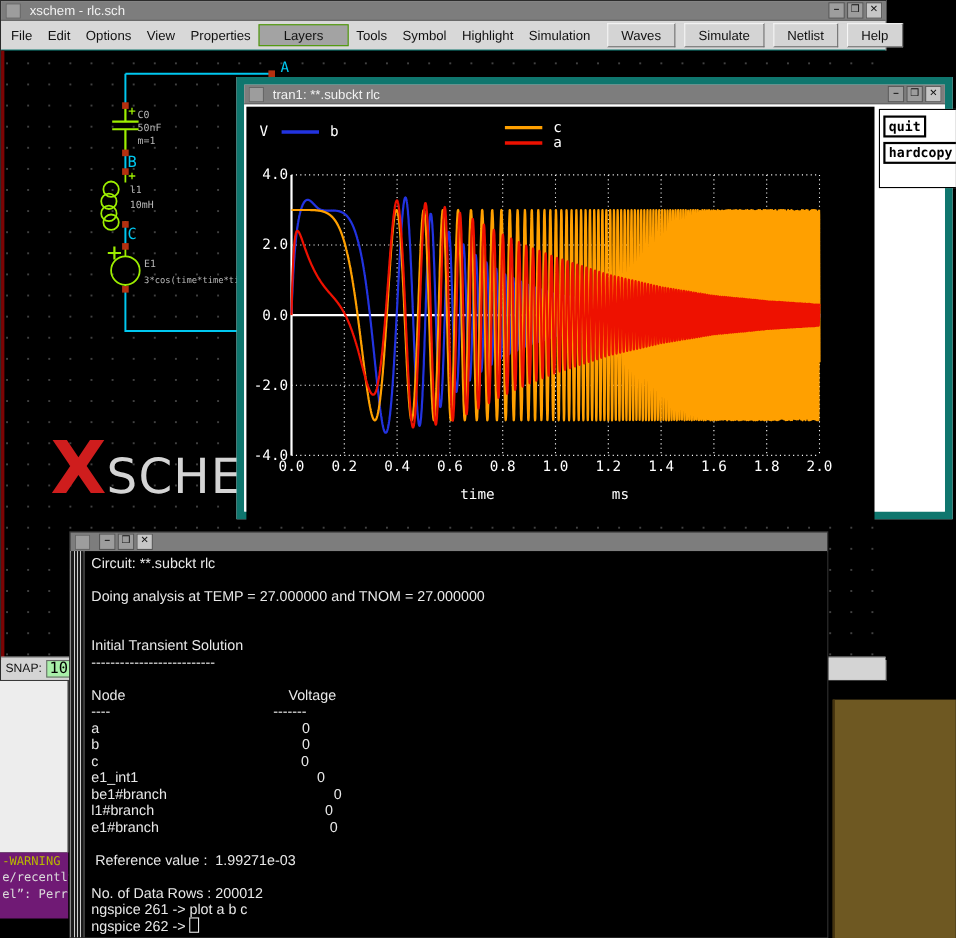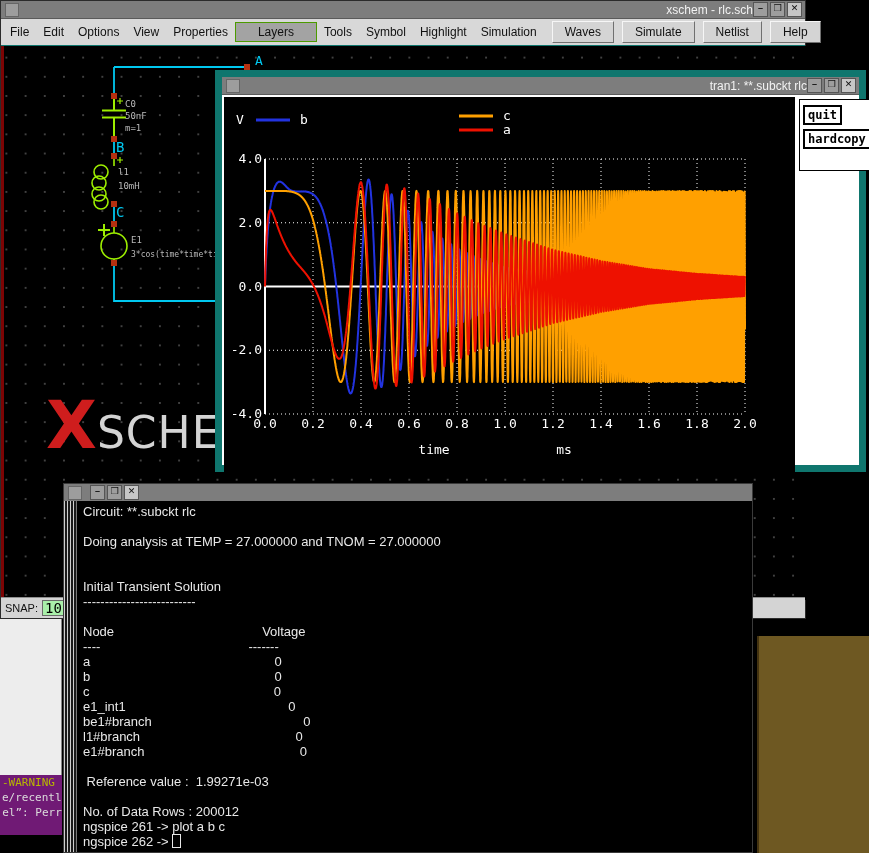--- a/index.html
+++ b/index.html
@@ -2,21 +2,21 @@
 <html><head>
 <meta charset="utf-8">
 <style>
   html,body{margin:0;padding:0;}
   body{width:869px;height:853px;position:relative;overflow:hidden;background:#000;
        font-family:"Liberation Sans","DejaVu Sans",sans-serif;}
   .win{position:absolute;box-sizing:border-box;}
   .titlebar{height:18px;background:#7d7d7d;display:flex;align-items:center;box-sizing:border-box;
             border-bottom:1px solid #5a5a5a;}
   .tb-menu{width:12px;height:12px;background:#9d9d9d;border:1px solid #666;margin:0 8px 0 4px;flex:none;}
-  .tb-title{color:#f2f2f2;font-size:12px;white-space:nowrap;overflow:hidden;flex:1;text-align:right;}
+  .tb-title{color:#f2f2f2;font-size:12px;white-space:nowrap;overflow:hidden;flex:1;}
   .tb-btns{display:flex;gap:2px;margin-right:3px;}
   .tb-btn{width:13px;height:13px;background:#9d9d9d;border:1px solid #555;color:#111;
           font-size:9px;line-height:11px;text-align:center;font-weight:bold;}
   .tb-btn.close{background:#c6c6c6;}
   
   #xschem-win{left:0;top:0;width:806px;height:619px;background:#d8d8d8;border:1px solid #2b2b2b;z-index:1;}
   #menubar{height:26px;background:#d8d8d8;border-bottom:5px solid #0f766e;display:flex;align-items:center;
            font-size:12px;color:#111;padding:0 2px;}
   .menu-item{padding:3px 7px;white-space:nowrap;}
   .menu-item.active{background:#a3a3a3;border:1px solid #4c9b00;padding:2px 22px;}
@@ -59,21 +59,21 @@
   #desktop-brown{left:757px;top:636px;width:112px;height:217px;background:#6e5822;border-left:2px solid #443310;z-index:0;}
   svg text{font-family:"DejaVu Sans Mono",monospace;}
 </style>
 </head>
 <body>
 
 <div class="win" id="frag-white"></div>
 <div class="win" id="frag-warnterm">
     <div style="color: rgb(184, 184, 0);">-WARNING</div>
     <div style="color: rgb(220, 220, 220);">e/recently</div>
-    <div style="color: rgb(220, 220, 220); text-align: center;">el”: Perr</div>
+    <div style="color: rgb(220, 220, 220);">el”: Perr</div>
     <div style="color: rgb(220, 220, 220);"> </div>
     <div style="color: rgb(184, 184, 0);">-WARNING</div>
   </div>
 <div class="win" id="desktop-brown"></div>
 
 <div class="win" id="xschem-win">
   <div class="titlebar">
     <span class="tb-menu"></span>
     <span class="tb-title">xschem - rlc.sch</span>
     <span class="tb-btns">

